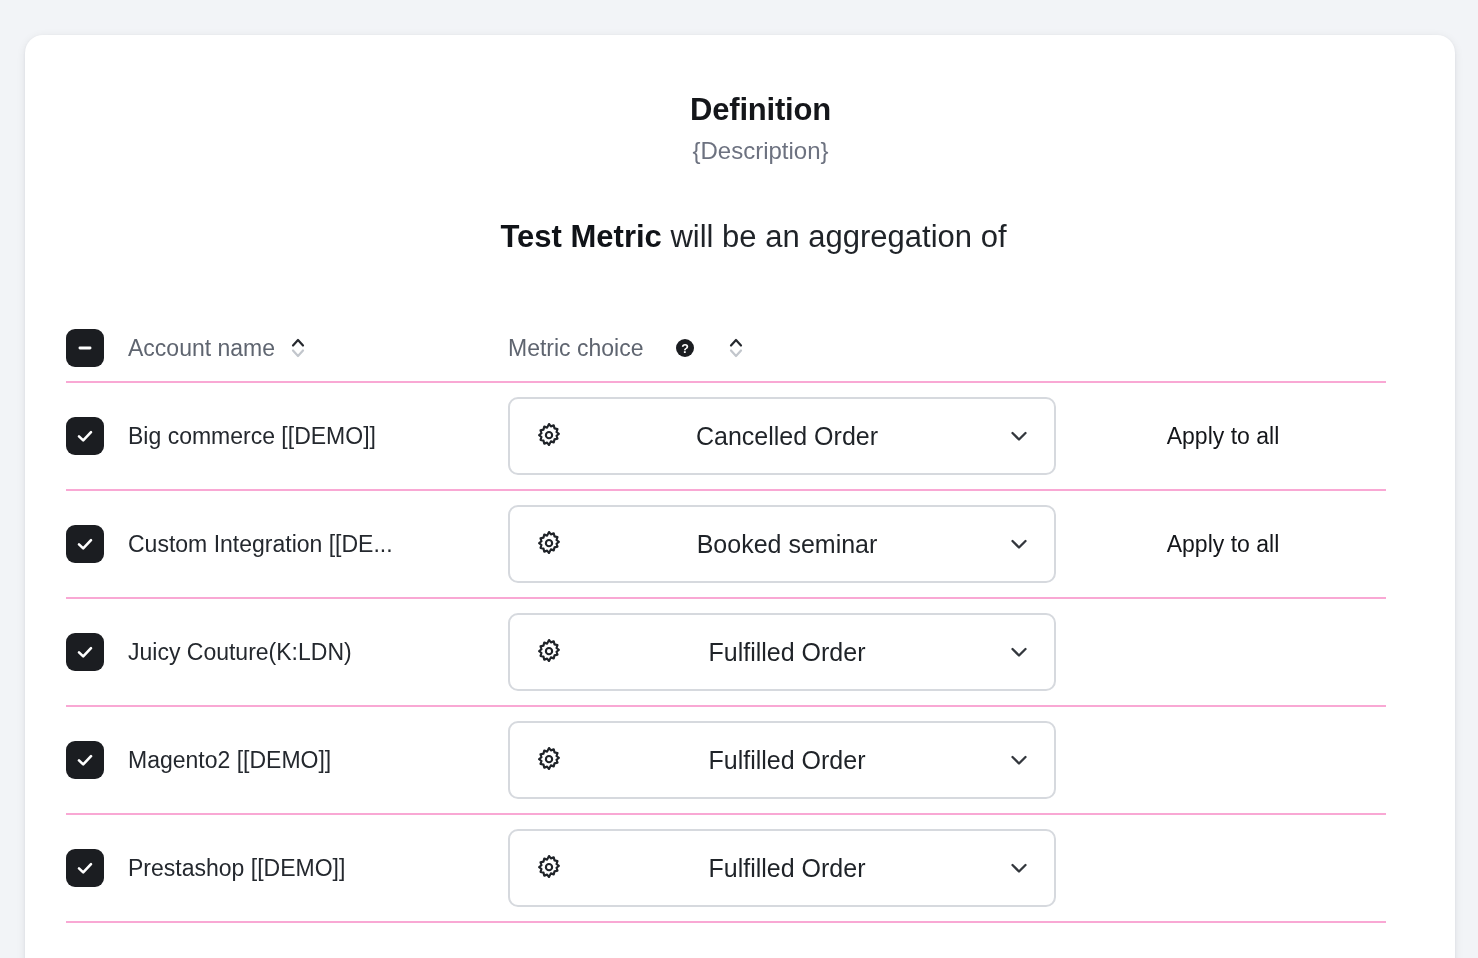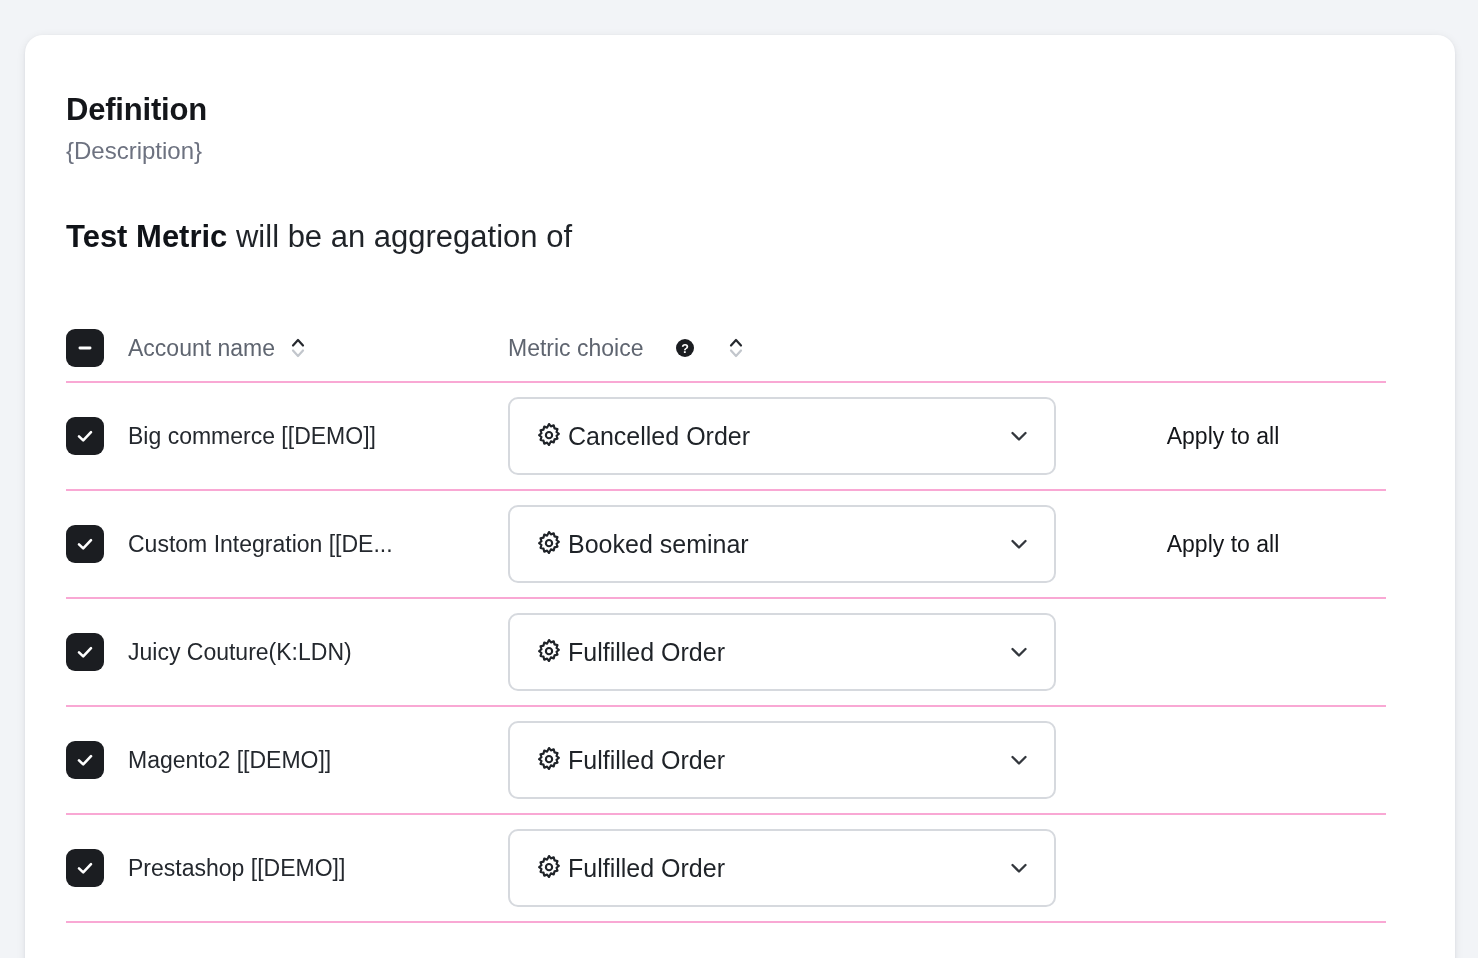--- a/index.html
+++ b/index.html
@@ -22,20 +22,21 @@
     width: 1430px;
     height: 960px;
     background: #ffffff;
     border-radius: 18px;
     box-shadow: 0 2px 10px rgba(16, 24, 40, 0.08),
                 0 1px 3px rgba(16, 24, 40, 0.06);
     overflow: hidden;
   }
   .card-inner {
     padding: 58px 0 0 41px;
+    text-align: center;
   }
 
   
   .title {
     font-size: 31px;
     font-weight: bold;
     color: #14161a;
     letter-spacing: -0.2px;
     line-height: 1.1;
     margin: 0 0 10px 0;

